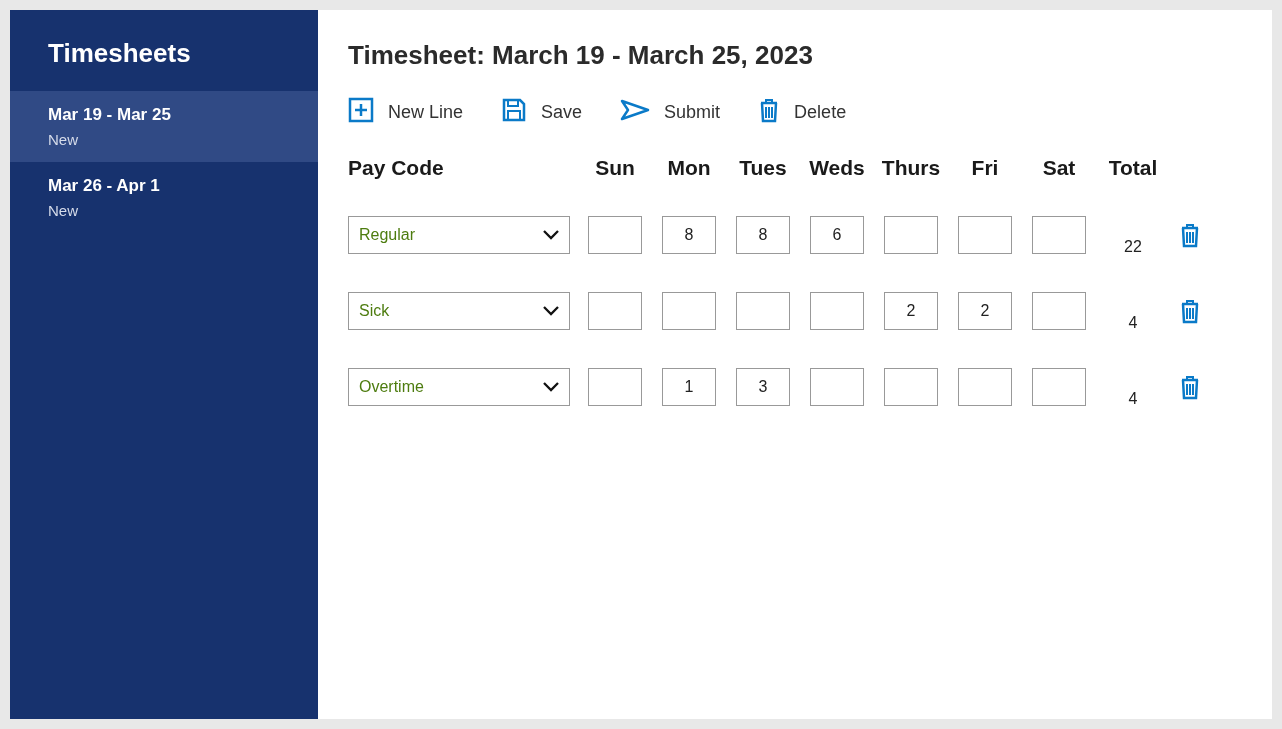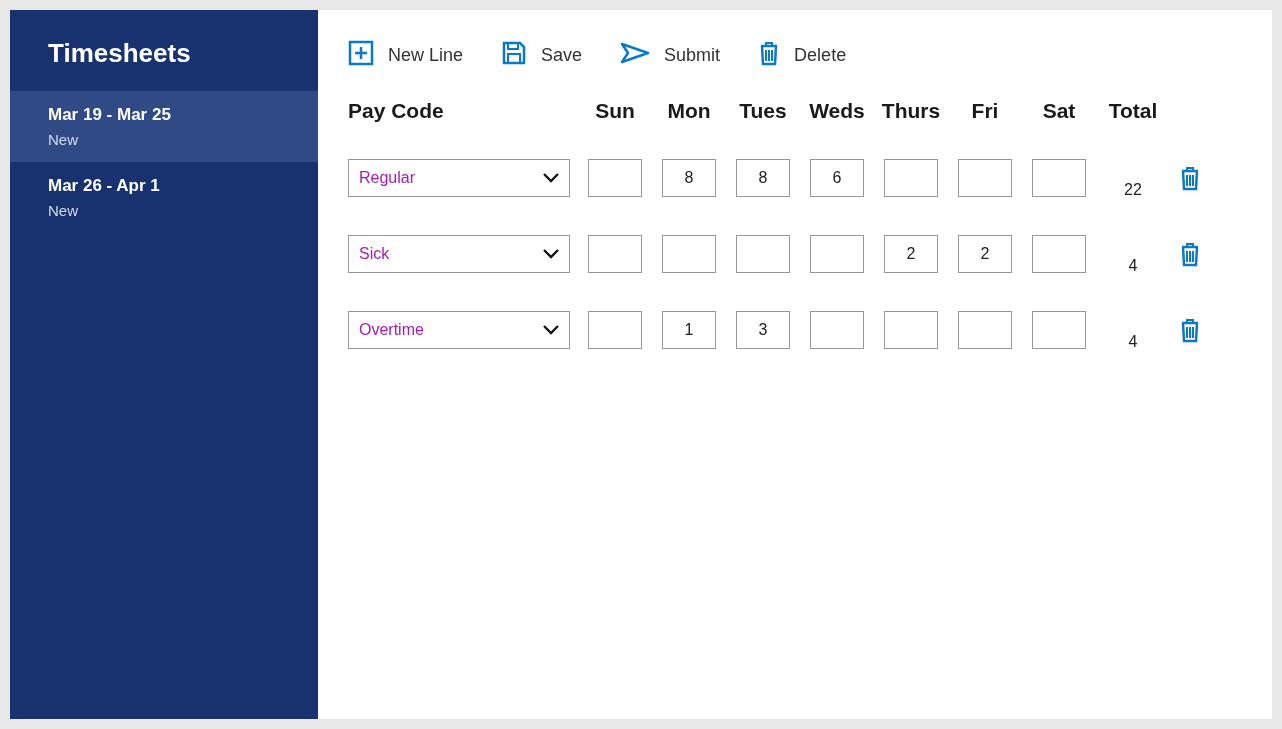--- a/index.html
+++ b/index.html
@@ -97,21 +97,21 @@
   .col-head.paycode { text-align: left; }
   .paycode-select {
     width: 222px;
     height: 38px;
     border: 1px solid #999;
     display: flex;
     align-items: center;
     justify-content: space-between;
     padding: 0 10px 0 10px;
     font-size: 16px;
-    color: #a21caf;
+    color: #4d7c0f;
     cursor: pointer;
     background: #fff;
   }
   .day-input {
     width: 54px;
     height: 38px;
     border: 1px solid #999;
     text-align: center;
     font-size: 16px;
     color: #222;
@@ -146,20 +146,21 @@
     </div>
 
     <div class="sidebar-item">
       <div class="range">Mar 26 - Apr 1</div>
       <div class="status">New</div>
     </div>
 
   </aside>
 
   <main class="main">
+    <h1 class="page-title">Timesheet: March 19 - March 25, 2023</h1>
 
     <div class="toolbar">
       <div class="tb-btn">
         <span>
           <svg width="26" height="26" viewBox="0 0 26 26">
             <rect x="2" y="2" width="22" height="22" stroke="#0a7ac8" stroke-width="2.5" fill="none"></rect>
             <line x1="13" y1="7" x2="13" y2="19" stroke="#0a7ac8" stroke-width="2.5"></line>
             <line x1="7" y1="13" x2="19" y2="13" stroke="#0a7ac8" stroke-width="2.5"></line>
           </svg>
         </span>

